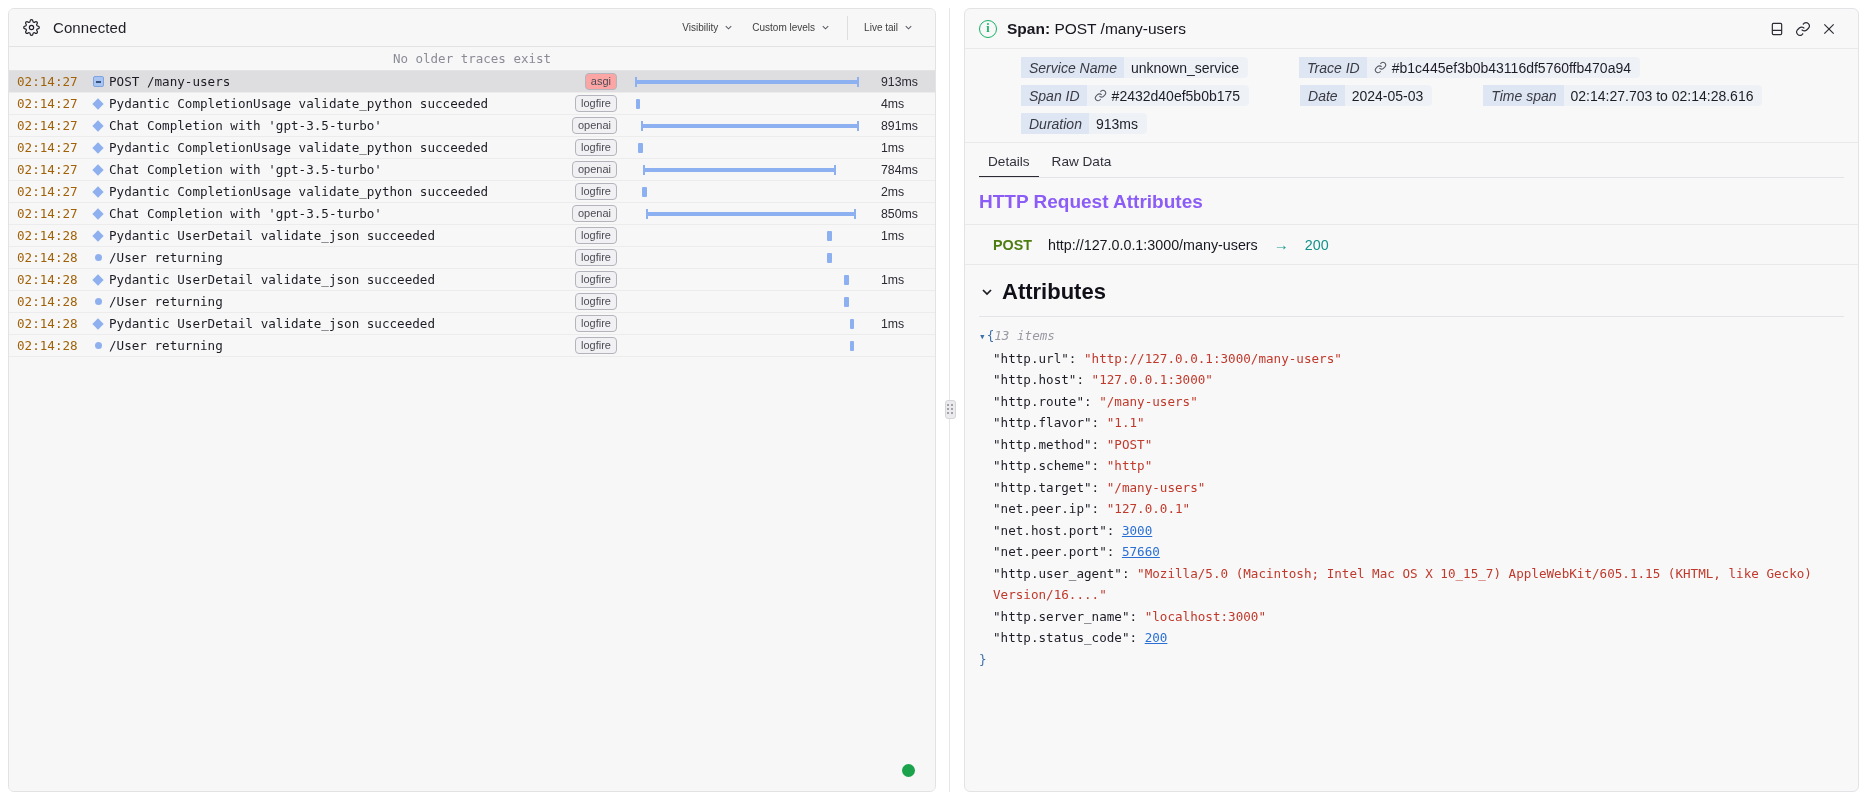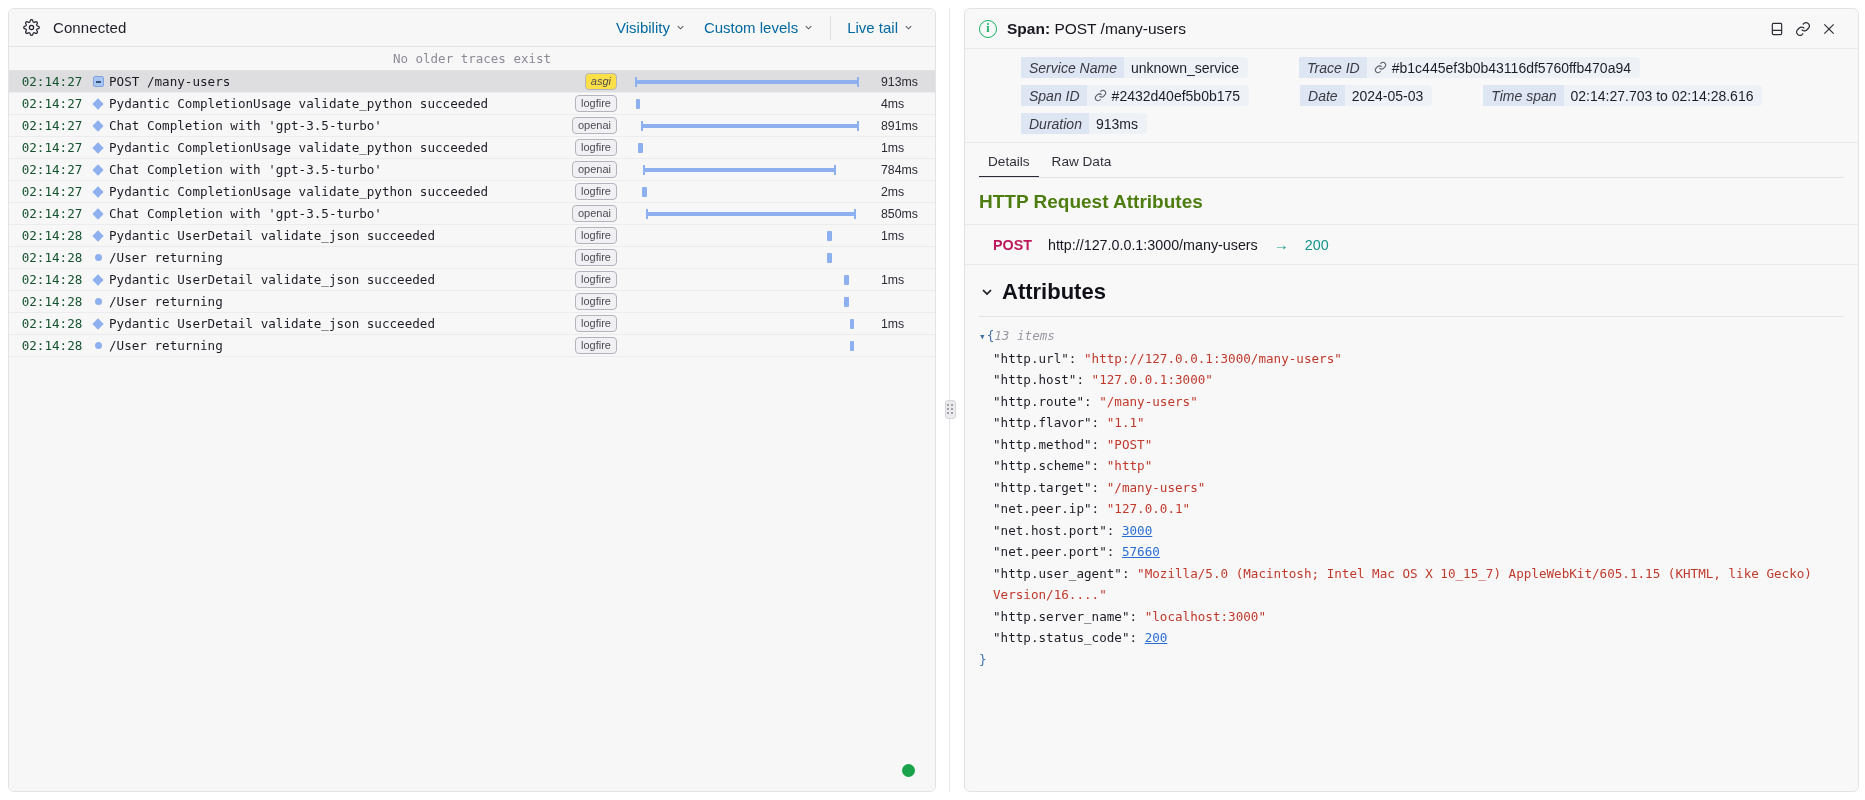--- a/index.html
+++ b/index.html
@@ -43,21 +43,21 @@
   .gear-icon { width: 17px; height: 17px; display:inline-block; color:#22222a; }
   .conn-label {
     font-size: 15px;
     color: #1f1f27;
     margin-left: 13px;
     letter-spacing: .1px;
   }
   .tb-spacer { flex: 1; }
   .tb-btn {
     display: flex; align-items: center; gap: 5px;
-    font-size: 15px; color: #0369a1;
+    font-size: 10px; color: #404040;
     padding: 4px 9px;
     border-radius: 4px;
     cursor: pointer;
     white-space: nowrap;
   }
   .tb-divider {
     width: 1px; height: 24px; background: #dededf; margin: 0 7px;
   }
   .chev { width: 11px; height: 11px; color:#5a5a64; }
 
@@ -86,23 +86,22 @@
     font-size: 12.6px;
     color: #1c1c24;
     cursor: pointer;
     position: relative;
   }
   .row.selected { background: #dedee0; }
 
   .row-time {
     width: 78px;
     padding-left: 8px;
-    color: #14532d;
+    color: #a16207;
     flex-shrink: 0;
-    text-align: center;
   }
   .row-marker {
     width: 22px;
     display: flex; align-items: center; justify-content: center;
     flex-shrink: 0;
   }
   .m-minus {
     width: 11px; height: 11px;
     background: #a8c4f0; border: 1px solid #7ea3e0; border-radius: 2px;
     position: relative;
@@ -130,21 +129,21 @@
     font-family: "Liberation Sans", sans-serif;
     font-size: 11px;
     color: #4c4c56;
     border: 1px solid #b4b4bd;
     border-radius: 4px;
     padding: 1px 5px 1.5px;
     background: #f1f1f3;
     line-height: 1.15;
     white-space: nowrap;
   }
-  .row.selected .badge { background:#fde047;font-style:italic; }
+  .row.selected .badge { background:#fca5a5; }
 
   .row-track {
     width: 250px;
     flex-shrink: 0;
     position: relative;
     height: 22px;
   }
   .bar {
     position: absolute;
     top: 9px;
@@ -297,31 +296,31 @@
     cursor: pointer;
     border-bottom: 2px solid transparent;
     margin-bottom: -1px;
   }
   .tab.active { border-bottom-color: #2b2b33; }
   .tabs-rule { height:1px; background:#e4e4e8; margin: 0 14px; }
 
   .section-title {
     font-size: 19px;
     font-weight: 700;
-    color: #4d7c0f;
+    color: #8b5cf6;
     padding: 13px 14px 11px;
   }
   .http-line-wrap { border-top: 1px solid #e9e9ec; border-bottom: 1px solid #e9e9ec; }
   .http-line {
     display: flex; align-items: center;
     gap: 16px;
     padding: 11px 14px 11px 28px;
     font-size: 14.3px;
   }
-  .http-method { font-weight: 700; color:#be185d; }
+  .http-method { font-weight: 700; color:#4d7c0f; }
   .http-url { color:#17171f; }
   .http-arrow { color:#189a8a; font-size:15px; }
   .http-status { color:#13938a; }
 
   .attr-head {
     display:flex; align-items:center; gap:7px;
     padding: 14px 14px 11px;
     font-size: 22px;
     font-weight: 700;
     color: #101018;

